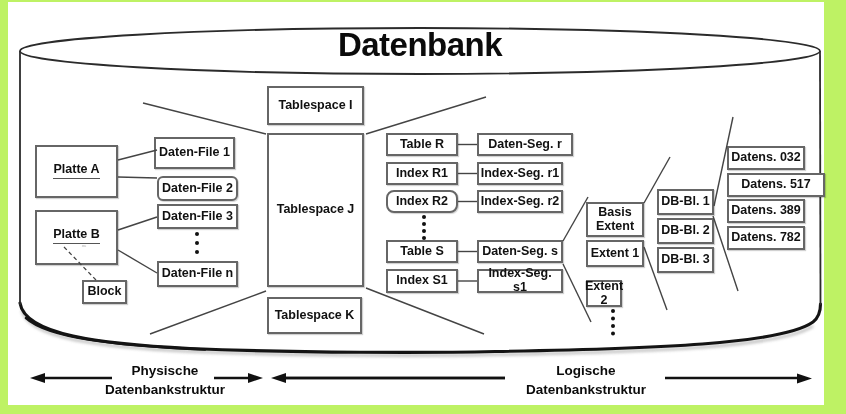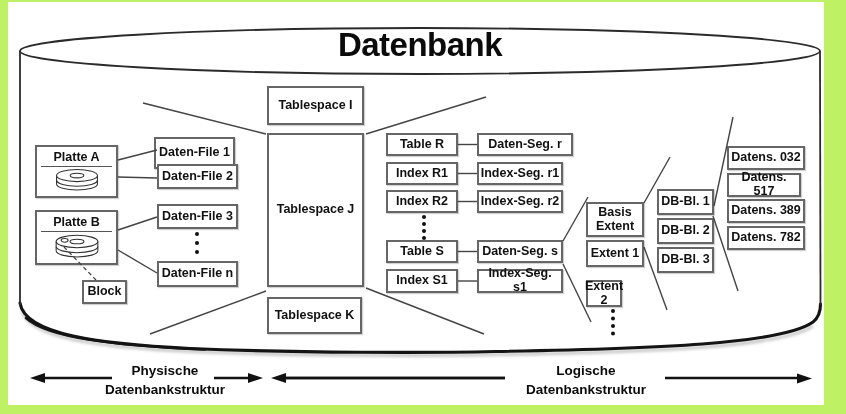--- a/index.html
+++ b/index.html
@@ -5,21 +5,21 @@
   html,body{margin:0;padding:0;}
   body{background:#f1f1f1;font-family:"Liberation Sans",sans-serif;}
   .canvas{position:relative;width:846px;height:414px;background:#bef264;overflow:hidden;}
   .paper{position:absolute;left:8px;top:2px;width:816px;height:403px;background:#ffffff;}
   svg.layer{position:absolute;left:0;top:0;pointer-events:none;}
   .title{position:absolute;left:270px;top:26px;width:300px;text-align:center;
          font-size:33px;font-weight:bold;color:#0b0b0b;letter-spacing:-0.5px;}
   .nbox{position:absolute;box-sizing:border-box;background:#ffffff;border:2px solid #666666;
         box-shadow:1px 1px 1px rgba(0,0,0,0.18);display:flex;align-items:center;justify-content:center;
         font-size:12.5px;font-weight:bold;color:#111111;text-align:center;line-height:1.1;padding:0 1px;}
-  .platte{flex-direction:column;justify-content:flex-start;padding:4px;}
+  .platte{flex-direction:column;justify-content:flex-start;padding:16px;}
   .platte .hdr{width:100%;box-sizing:border-box;border-bottom:1.6px solid #555;
                font-size:12.5px;font-weight:bold;padding:0 0 1px 0;}
   .platte svg{display:block;margin:1px auto 0 auto;}
   .legend{position:absolute;width:150px;text-align:center;font-size:13.5px;font-weight:bold;
           color:#0b0b0b;line-height:1.4;}
 </style>
 </head>
 <body>
 
 <div class="canvas">
@@ -67,21 +67,21 @@
       </g>
     </svg>
   </div>
   <div class="nbox" style="left:82px;top:280px;width:45px;height:24px;">
     <span>Block</span>
   </div>
 
   <div class="nbox" style="left:154px;top:137px;width:81px;height:32px;">
     <span>Daten-File 1</span>
     </div>
-  <div class="nbox" style="left:157px;top:164px;width:81px;height:25px;">
+  <div class="nbox" style="left:157px;top:176px;width:81px;height:25px;border-radius:6px;">
     <span>Daten-File 2</span>
     </div>
   <div class="nbox" style="left:157px;top:204px;width:81px;height:25px;">
     <span>Daten-File 3</span>
     </div>
   <div class="nbox" style="left:157px;top:261px;width:81px;height:26px;">
     <span>Daten-File n</span>
     </div>
 
   <div class="nbox" style="left:267px;top:133px;width:97px;height:154px;">
@@ -99,21 +99,21 @@
     </div>
   <div class="nbox" style="left:477px;top:133px;width:96px;height:23px;">
     <span>Daten-Seg. r</span>
     </div>
   <div class="nbox" style="left:386px;top:162px;width:72px;height:23px;">
     <span>Index R1</span>
     </div>
   <div class="nbox" style="left:477px;top:162px;width:86px;height:23px;">
     <span>Index-Seg. r1</span>
     </div>
-  <div class="nbox" style="left:386px;top:190px;width:72px;height:23px;">
+  <div class="nbox" style="left:386px;top:190px;width:72px;height:23px;border-radius:8px;">
     <span>Index R2</span>
     </div>
   <div class="nbox" style="left:477px;top:190px;width:86px;height:23px;">
     <span>Index-Seg. r2</span>
     </div>
   <div class="nbox" style="left:386px;top:240px;width:72px;height:23px;justify-content:center;">
     <span>Table S</span>
     </div>
   <div class="nbox" style="left:477px;top:240px;width:86px;height:23px;">
     <span>Daten-Seg. s</span>
@@ -141,21 +141,21 @@
   <div class="nbox" style="left:657px;top:218px;width:57px;height:26px;">
     <span>DB-Bl. 2</span>
     </div>
   <div class="nbox" style="left:657px;top:247px;width:57px;height:26px;">
     <span>DB-Bl. 3</span>
     </div>
 
   <div class="nbox" style="left:727px;top:146px;width:78px;height:24px;">
     <span>Datens. 032</span>
     </div>
-  <div class="nbox" style="left:727px;top:173px;width:74px;height:24px;">
+  <div class="nbox" style="left:727px;top:173px;width:98px;height:24px;">
     <span>Datens. 517</span>
     </div>
   <div class="nbox" style="left:727px;top:199px;width:78px;height:24px;">
     <span>Datens. 389</span>
     </div>
   <div class="nbox" style="left:727px;top:226px;width:78px;height:24px;">
     <span>Datens. 782</span>
     </div>
 
   <div class="legend" style="left:90px;top:362px;">

